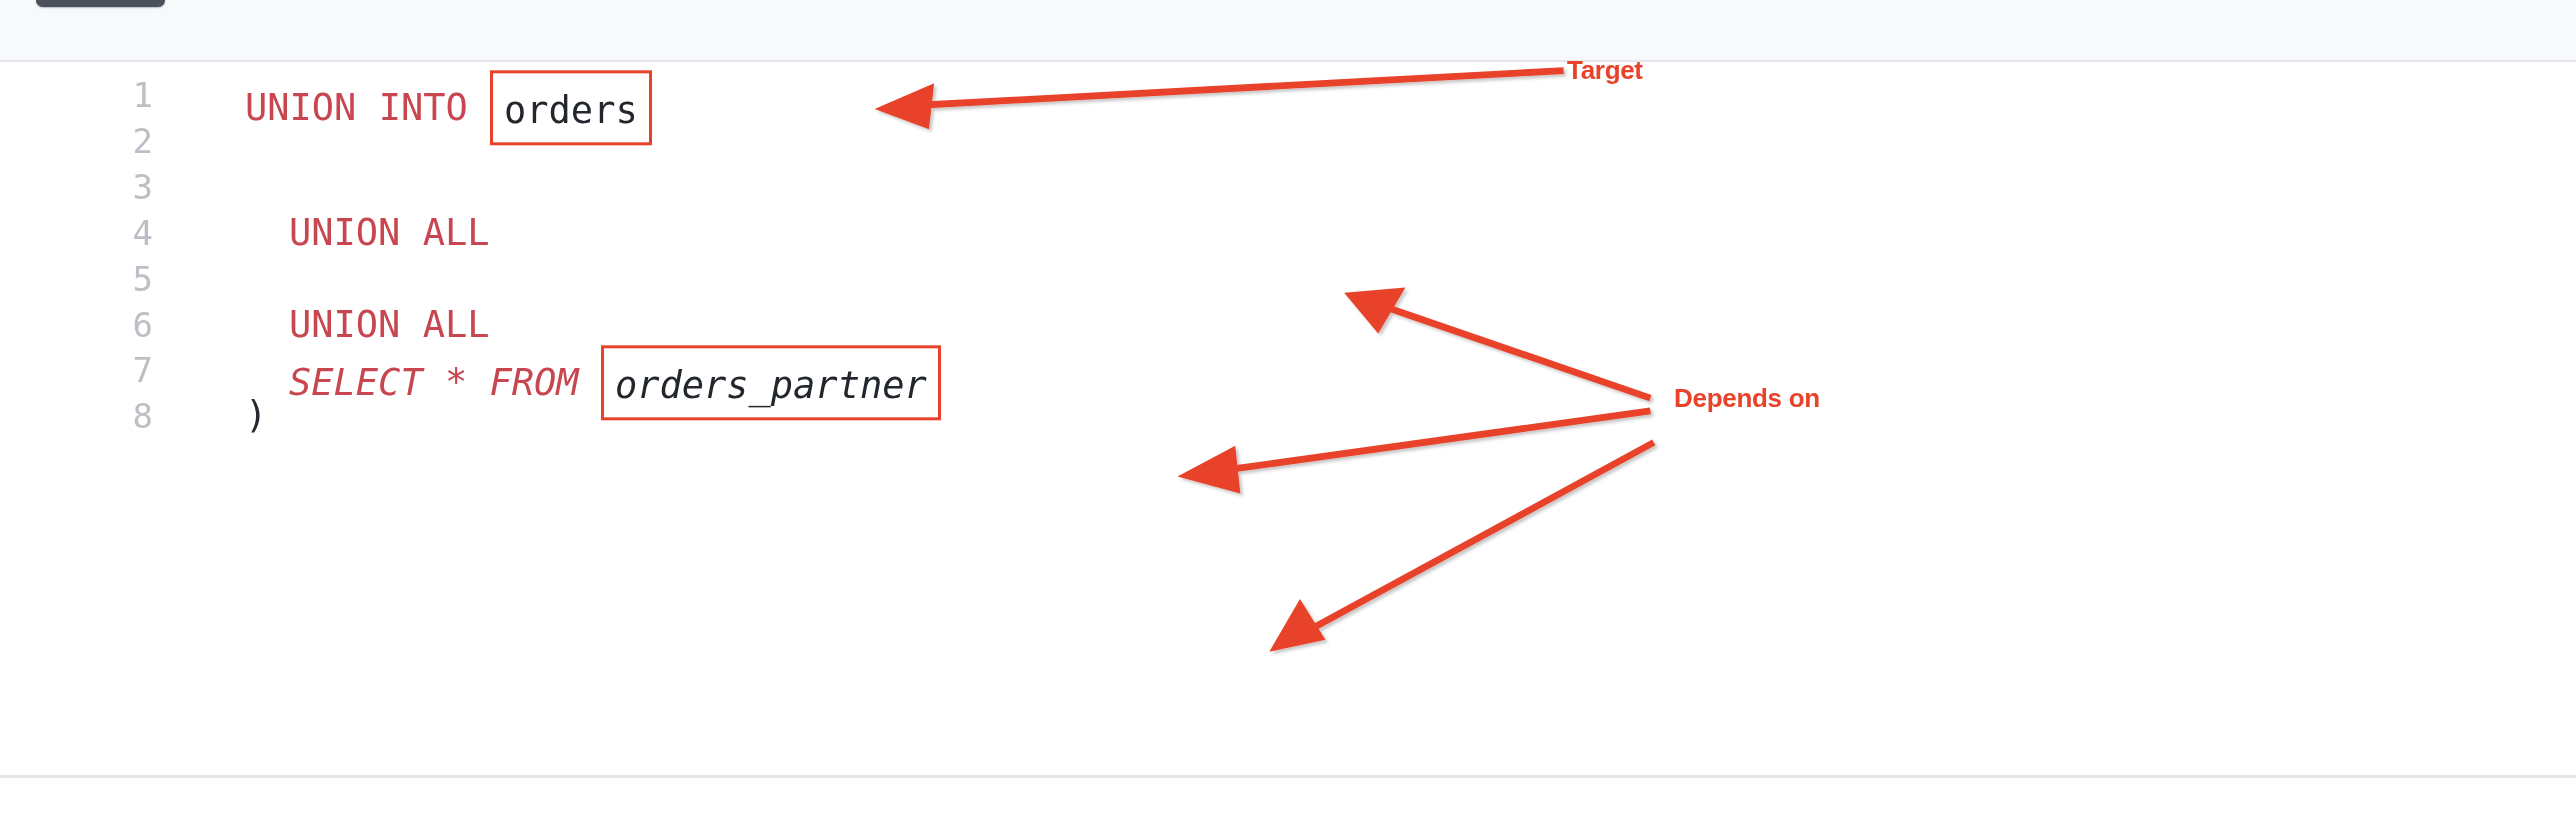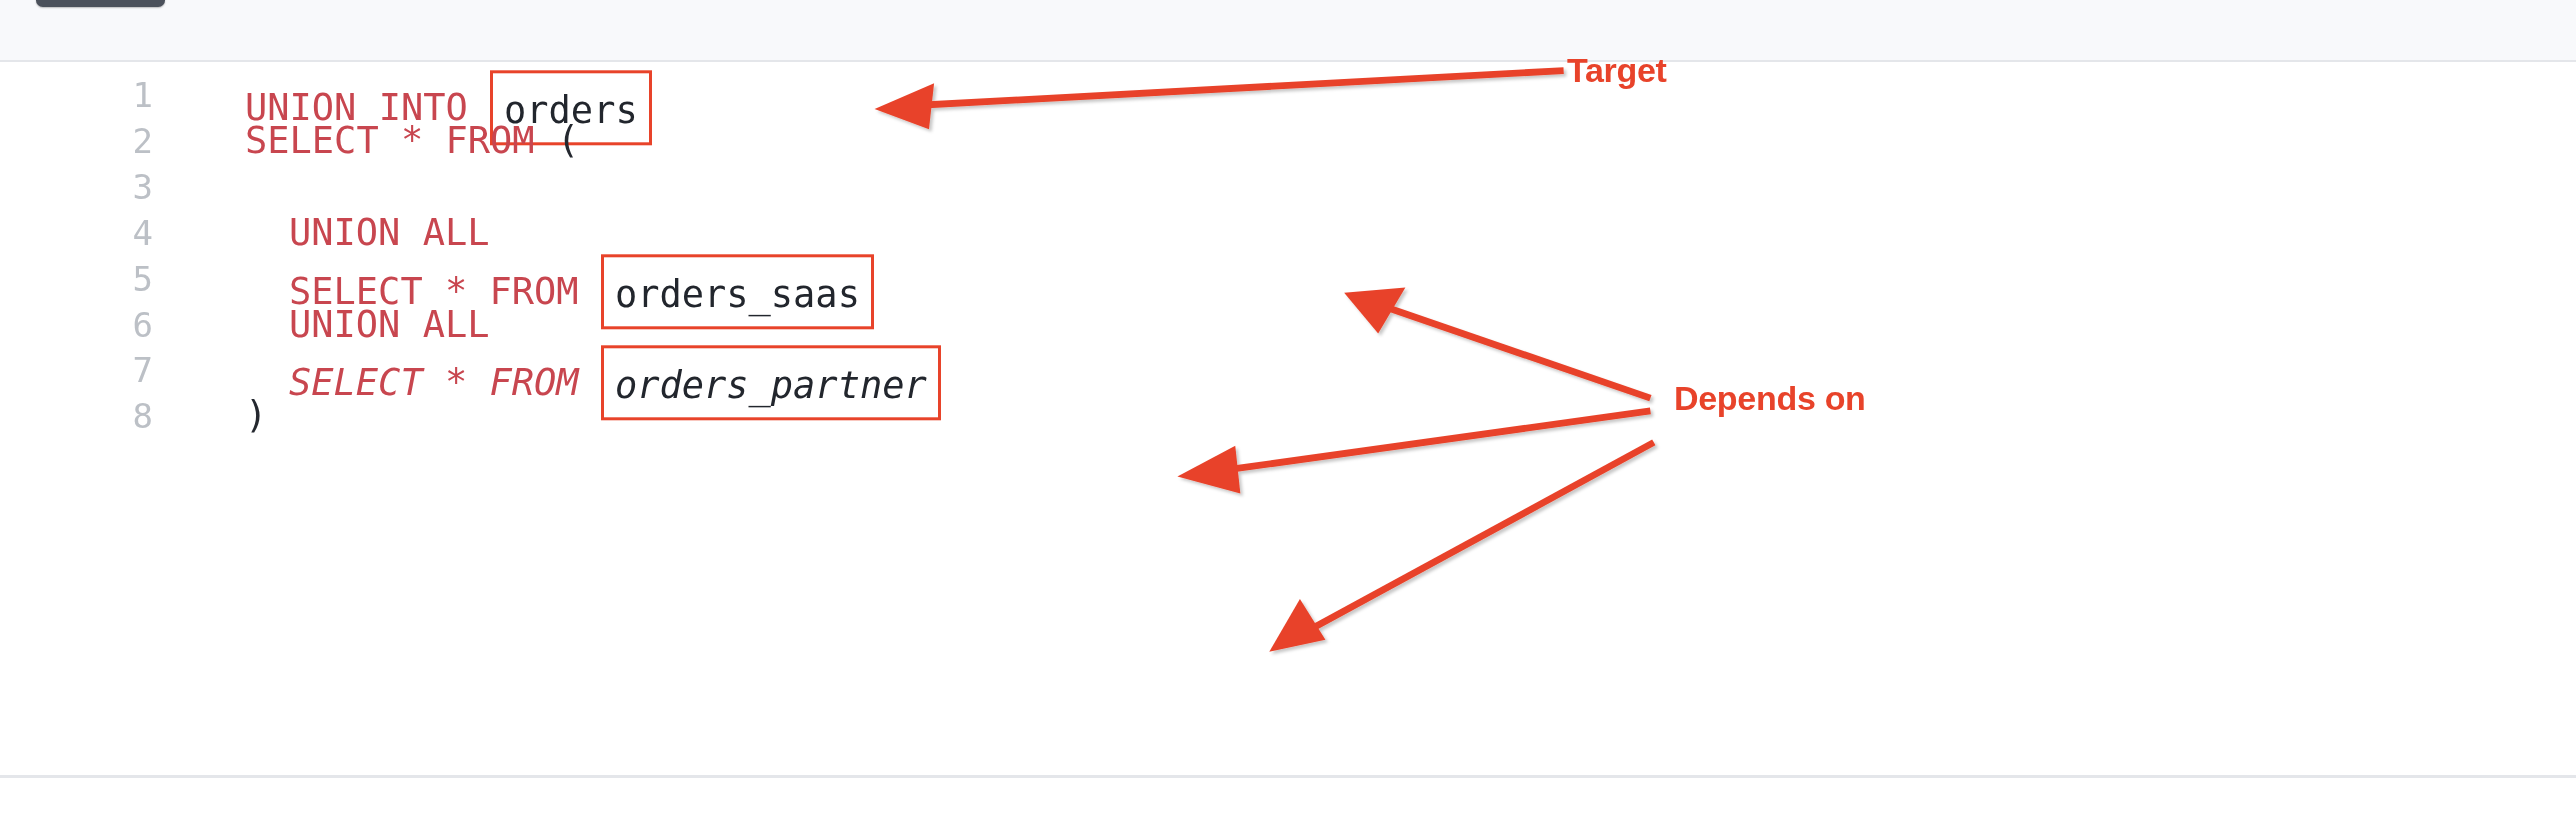--- a/index.html
+++ b/index.html
@@ -110,21 +110,21 @@
     position: absolute;
     left: 0; top: 0;
     width: 2576px;
     height: 815px;
     pointer-events: none;
   }
   .anno-label {
     position: absolute;
     font-family: "Liberation Sans", sans-serif;
     font-weight: bold;
-    font-size: 34px;
+    font-size: 26px;
     line-height: 39px;
     color: #e8432a;
     white-space: pre;
     letter-spacing: -0.3px;
   }
 </style>
 </head>
 <body>
 
 <div id="stage">
@@ -134,32 +134,30 @@
   </div>
 
   <div id="codearea">
 
   <div class="row" style="top: 6.8px;">
         <div class="lineno">1</div>
         <div class="code" style="left: 245px;"><span class="kw">UNION INTO </span><span class="boxed">orders</span></div>
       </div>
       <div class="row" style="top: 53px;">
         <div class="lineno">2</div>
-        <div class="code" style="left: 245px;"><span class="kw">SELECT * FROM </span><span class="plain">(</span></div>
       </div>
       <div class="row" style="top: 99px;">
         <div class="lineno">3</div>
       </div>
       <div class="row" style="top: 145px;">
         <div class="lineno">4</div>
         <div class="code" style="left: 289px;"><span class="kw">UNION ALL</span></div>
       </div>
       <div class="row" style="top: 191px;">
         <div class="lineno">5</div>
-        <div class="code" style="left: 289px;"><span class="kw">SELECT * FROM </span><span class="boxed">orders_saas</span></div>
       </div>
       <div class="row" style="top: 237px;">
         <div class="lineno">6</div>
         <div class="code" style="left: 289px;"><span class="kw">UNION ALL</span></div>
       </div>
       <div class="row" style="top: 282px;">
         <div class="lineno">7</div>
         <div class="code" style="left: 289px; font-style: italic;"><span class="kw">SELECT * FROM </span><span class="boxed">orders_partner</span></div>
       </div>
       <div class="row" style="top: 328px;">

